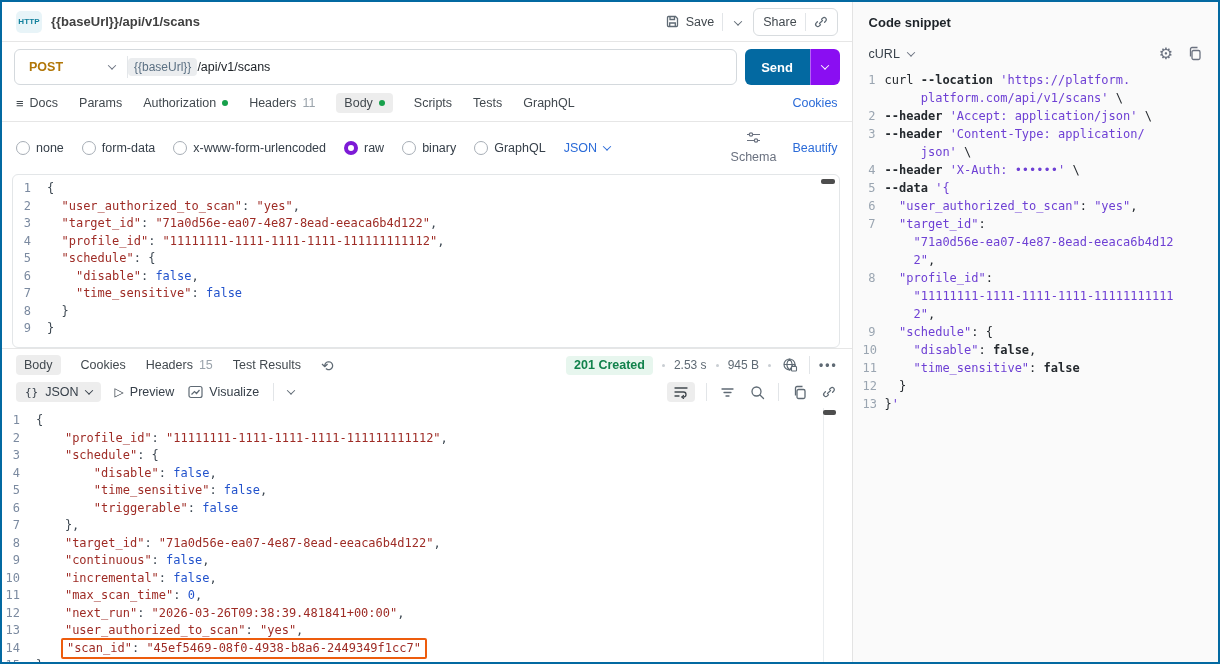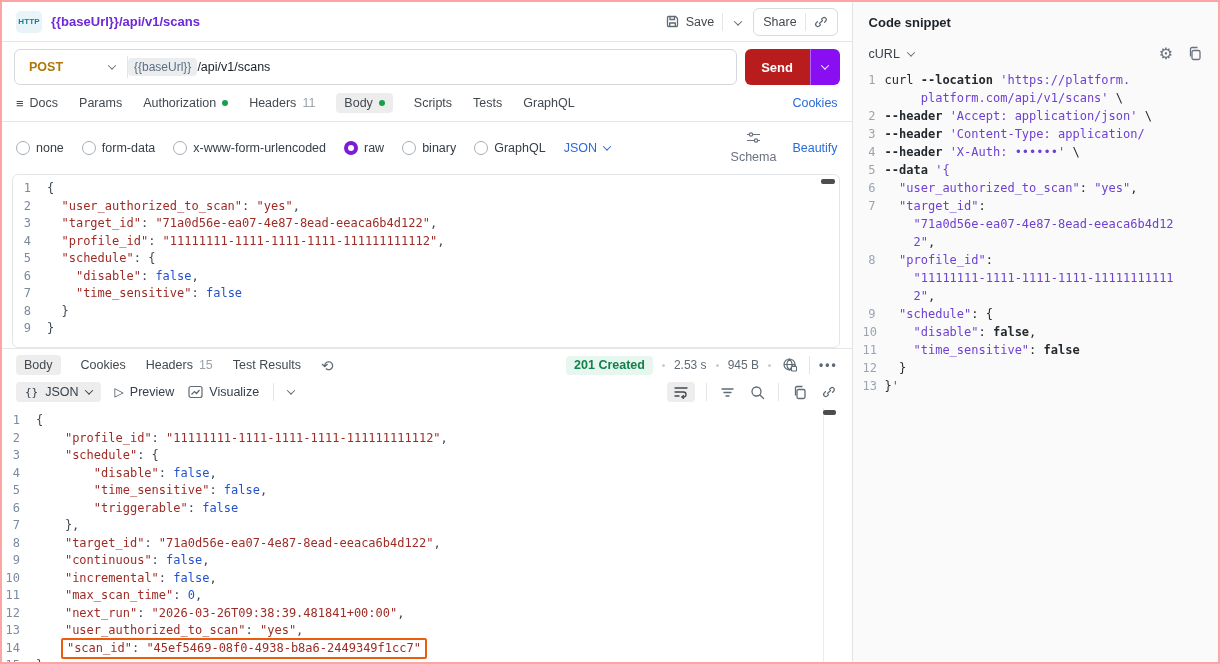--- a/index.html
+++ b/index.html
@@ -1,41 +1,41 @@
 <!DOCTYPE html>
 <html><head>
 <meta charset="utf-8">
 <style>
   * { margin:0; padding:0; box-sizing:border-box; }
   html,body { background:#fff; }
   body { font-family:"Liberation Sans", sans-serif; color:#212529; }
-  .app { width:1220px; height:664px; border:2px solid #fca5a5; display:flex; background:#fff; overflow:hidden; }
+  .app { width:1220px; height:664px; border:2px solid #0369a1; display:flex; background:#fff; overflow:hidden; }
   .left { width:851px; display:flex; flex-direction:column; min-width:0; }
   .right { width:367px; border-left:1px solid #e3e3e3; background:#fafafa; display:flex; flex-direction:column; }
 
   
   .titlebar { height:40px; display:flex; align-items:center; padding:0 14px; border-bottom:1px solid #e6e6e6; flex:none; }
   .http-badge { width:26px; height:22px; background:#e8f4f8; border-radius:5px; color:#11809c; font-size:8px; font-weight:bold; display:flex; align-items:center; justify-content:center; letter-spacing:.2px; flex:none; }
-  .req-title { font-size:13px; font-weight:bold; color:#6d28d9; margin-left:9px; }
+  .req-title { font-size:13px; font-weight:bold; color:#404040; margin-left:9px; }
   .title-actions { margin-left:auto; display:flex; align-items:center; gap:8px; }
   .ghost-btn { display:flex; align-items:center; gap:6px; font-size:12.5px; color:#42494f; background:none; border:none; cursor:pointer; font-family:inherit; }
   .vdiv { width:1px; height:18px; background:#e2e5e8; }
   .share-group { display:flex; align-items:center; height:28px; border:1px solid #d8dcdf; border-radius:6px; padding:0 9px; gap:8px; font-size:12.5px; color:#42494f; background:#fff; }
   .chev { display:inline-block; width:6px; height:6px; border-right:1.5px solid currentColor; border-bottom:1.5px solid currentColor; transform:rotate(45deg) translate(-1px,-1px); }
   .chev-btn { color:#5f6a74; background:none; border:none; padding:2px 4px; cursor:pointer; }
 
   
   .url-row { display:flex; align-items:center; padding:7px 12px 6px 12px; gap:8px; flex:none; }
   .url-bar { flex:1; height:36px; border:1px solid #d4d9dd; border-radius:6px; display:flex; align-items:center; background:#fff; }
   .method-btn { width:112px; display:flex; align-items:center; justify-content:space-between; padding:0 12px 0 14px; font-size:12.5px; font-weight:bold; color:#b17607; background:none; border:none; cursor:pointer; font-family:inherit; }
   .method-btn .chev { color:#6b7280; }
   .url-input { display:flex; align-items:center; font-size:12.5px; color:#21262b; border-left:1px solid #e4e7ea; height:22px; flex:1; }
   .var-pill { background:#ebedef; border-radius:4px; padding:2px 6px; color:#5b7083; font-size:12px; }
   .send-group { display:flex; height:36px; border-radius:6px; overflow:hidden; flex:none; }
-  .send-main { width:65px; background:#b91c1c; color:#fff; font-size:13px; font-weight:bold; border:none; cursor:pointer; font-family:inherit; }
+  .send-main { width:65px; background:#0369a1; color:#fff; font-size:13px; font-weight:bold; border:none; cursor:pointer; font-family:inherit; }
   .send-caret { width:30px; background:#8a0ef2; border:none; border-left:1px solid rgba(255,255,255,.35); color:#fff; cursor:pointer; display:flex; align-items:center; justify-content:center; }
 
   
   .req-tabs { display:flex; align-items:center; padding:2px 14px 8px 14px; gap:21px; border-bottom:1px solid #e6e6e6; font-size:12.5px; color:#42494f; flex:none; }
   .tab { display:flex; align-items:center; gap:6px; cursor:pointer; }
   .tab.active { background:#ededed; border-radius:4px; padding:3px 8px; }
   .gdot { width:6px; height:6px; border-radius:50%; background:#17a04b; }
   .tcount { color:#9aa3ab; }
   .docs-glyph { font-size:13px; color:#42494f; }
   .cookies-link { margin-left:auto; color:#2b6bd8; cursor:pointer; }
@@ -447,20 +447,24 @@
         </div>
         <div class="cl">
           <span class="ln">2</span>
           <span class="code"><span class="tk-fl">--header</span><span class="tk-pl"> </span><span class="tk-st">'Accept: application/json'</span><span class="tk-pl"> \</span></span>
         </div>
         <div class="cl">
           <span class="ln">3</span>
           <span class="code"><span class="tk-fl">--header</span><span class="tk-pl"> </span><span class="tk-st">'Content-Type: application/</span></span>
         </div>
         <div class="cl">
+          <span class="ln"></span>
+          <span class="code"><span class="tk-st">     json'</span><span class="tk-pl"> \</span></span>
+        </div>
+        <div class="cl">
           <span class="ln">4</span>
           <span class="code"><span class="tk-fl">--header</span><span class="tk-pl"> </span><span class="tk-st">'X-Auth: ••••••'</span><span class="tk-pl"> \</span></span>
         </div>
         <div class="cl">
           <span class="ln">5</span>
           <span class="code"><span class="tk-fl">--data</span><span class="tk-pl"> </span><span class="tk-st">'{</span></span>
         </div>
         <div class="cl">
           <span class="ln">6</span>
           <span class="code"><span class="tk-st">  "user_authorized_to_scan"</span><span class="tk-pl">: </span><span class="tk-st">"yes"</span><span class="tk-pl">,</span></span>

